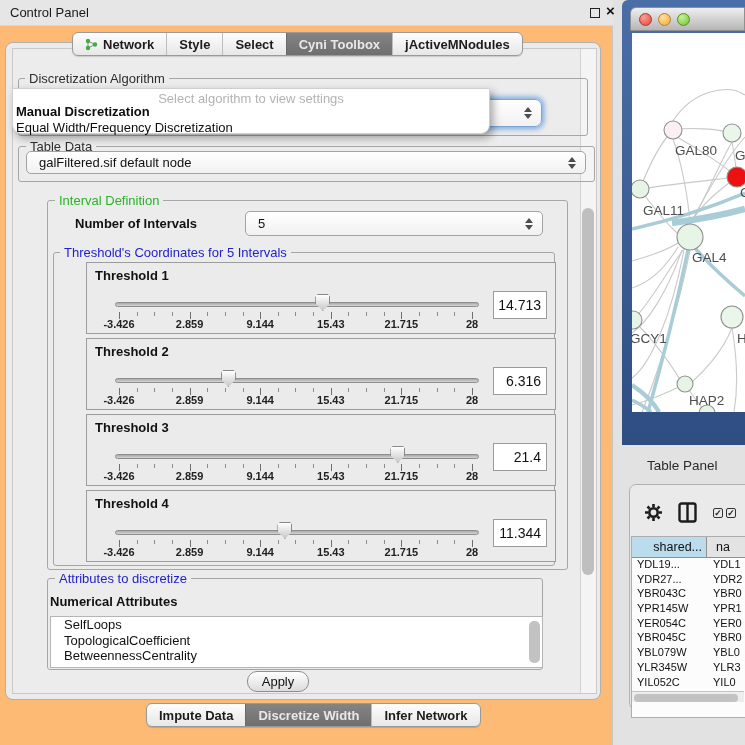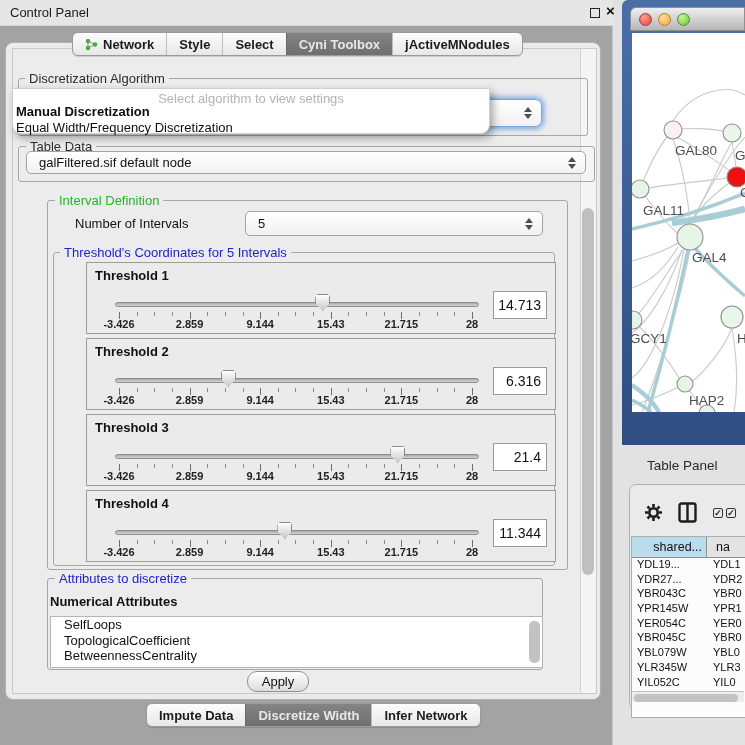--- a/index.html
+++ b/index.html
@@ -1,21 +1,21 @@
 <!DOCTYPE html>
 <html><head>
 <meta charset="utf-8">
 <style>
   html,body{margin:0;padding:0;background:#e2e2e2;}
   *{box-sizing:border-box;font-family:"Liberation Sans",sans-serif;}
   #screen{position:relative;width:745px;height:745px;overflow:hidden;background:#e2e2e2;}
   .abs{position:absolute;}
 
   
-  #cp-window{left:0;top:0;width:613px;height:745px;background:#a3a3a3;border-right:1px solid #c6c6c6;}
+  #cp-window{left:0;top:0;width:613px;height:745px;background:#fdba74;border-right:1px solid #c6c6c6;}
   #cp-titlebar{left:0;top:0;width:613px;height:26px;background:#e6e6e6;border-bottom:1px solid #d6d6d6;}
   #cp-title{left:10px;top:5px;font-size:13px;color:#1a1a1a;}
   #float-btn{left:590px;top:8px;width:10px;height:10px;border:1.5px solid #222;background:transparent;}
   #close-btn{left:606px;top:2px;font-size:15px;font-weight:bold;color:#111;}
 
   
   .segbar{display:flex;height:24px;border:1px solid #9a9a9a;border-radius:6px;overflow:hidden;
           background:linear-gradient(#fdfdfd,#e7e7e7);box-shadow:0 1px 1px rgba(0,0,0,.15);}
   .seg{display:flex;align-items:center;justify-content:center;padding:0 12px;font-size:13px;font-weight:bold;
        color:#1c1c1c;border-left:1px solid #bdbdbd;white-space:nowrap;}
@@ -171,21 +171,21 @@
       <span>galFiltered.sif default node</span>
       <span class="spin-arrows">
           <i class="arr-up"></i>
           <i class="arr-down"></i>
         </span>
     </div>
 
     <div class="group" style="left:47px;top:200px;width:521px;height:370px;"></div>
     <div class="group-label lbl-green" style="left:55px;top:193px;">Interval Definition</div>
 
-    <div class="abs" style="left:75px;top:216px;font-size:13px;font-weight:normal;color:#111;">Number of Intervals</div>
+    <div class="abs" style="left:75px;top:216px;font-size:13px;font-weight:bold;color:#111;">Number of Intervals</div>
     <div class="combo" style="left:245px;top:211px;width:298px;height:25px;">
       <span>5</span>
       <span class="spin-arrows">
           <i class="arr-up"></i>
           <i class="arr-down"></i>
         </span>
     </div>
 
     <div class="group" style="left:53px;top:252px;width:502px;height:314px;"></div>
     <div class="group-label lbl-blue" style="left:60px;top:245px;">Threshold's Coordinates for 5 Intervals</div>

